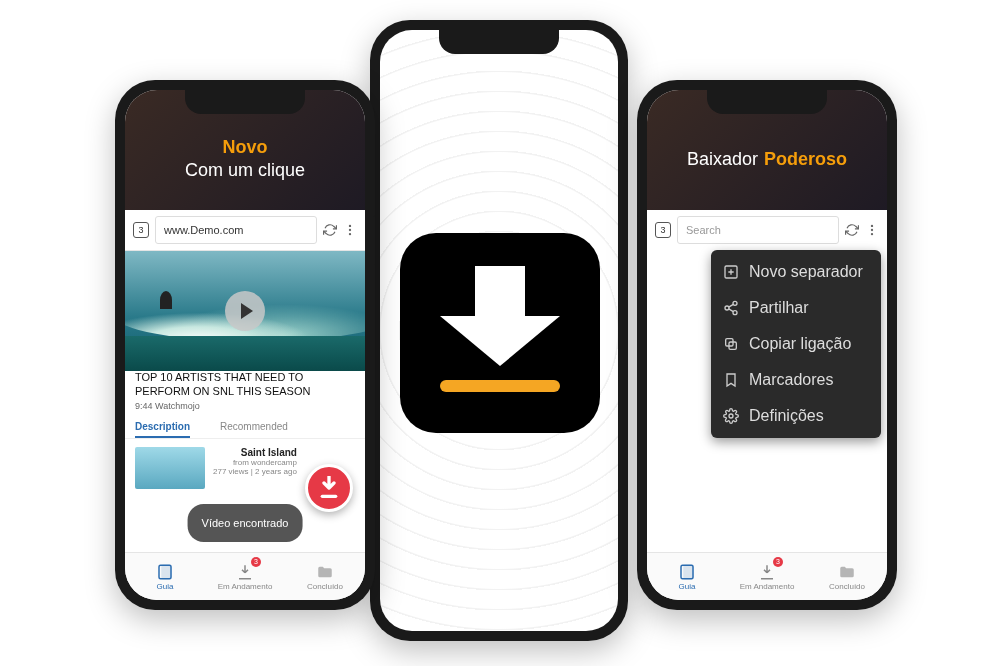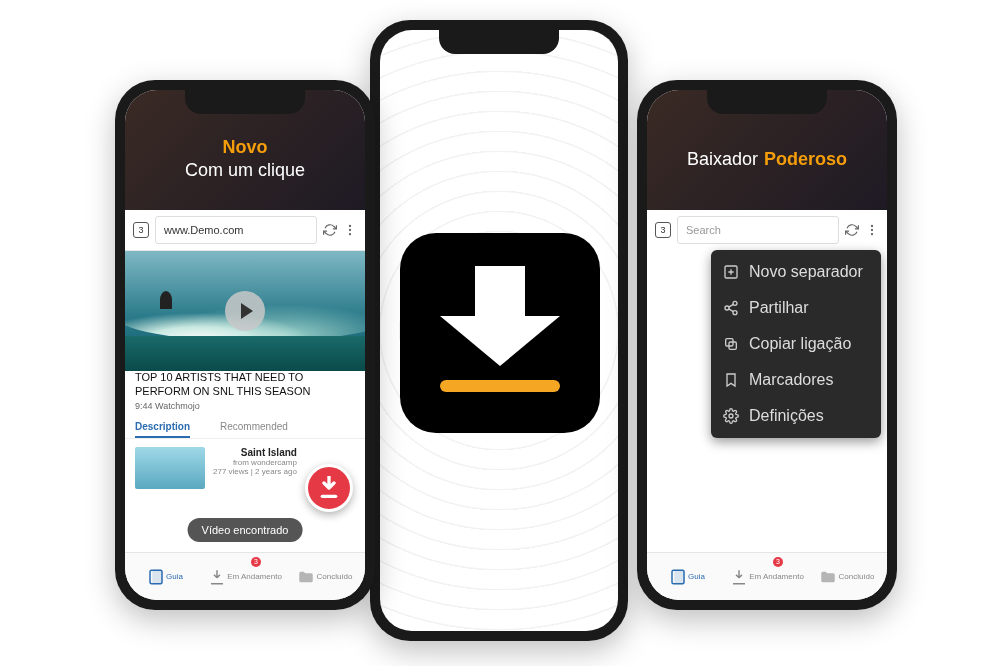--- a/index.html
+++ b/index.html
@@ -110,28 +110,28 @@
       position:absolute; right:12px; bottom:88px;
       width:48px;height:48px;border-radius:50%;
       background:#e63946;box-shadow:0 3px 8px rgba(0,0,0,.3);
       display:flex;align-items:center;justify-content:center;z-index:15;
       border: 3px solid #fff;
     }
     .fab svg{width:20px;height:24px;}
 
     .pill{
       position:absolute;left:50%;bottom:58px;transform:translateX(-50%);
-      background:#555;color:#fff;font-size:11px;padding:6px 14px;border-radius:16px;z-index:16;
+      background:#555;color:#fff;font-size:11px;padding:13px 14px;border-radius:16px;z-index:16;
     }
 
     .bottom-nav{
       position:absolute;bottom:0;left:0;right:0;height:48px;
       display:flex;border-top:1px solid #e5e5e5;background:#fafafa;
     }
-    .bn-item{flex:1;display:flex;flex-direction:row;align-items:center;justify-content:center;gap:1px;font-size:8px;color:#888;position:relative;}
+    .bn-item{flex:1;display:flex;flex-direction:column;align-items:center;justify-content:center;gap:1px;font-size:8px;color:#888;position:relative;}
     .bn-item.active{color:#2b6cb0;}
     .bn-icon{width:18px;height:18px;}
     .badge{position:absolute;top:4px;right:30%;background:#e63946;color:#fff;font-size:7px;border-radius:8px;padding:0 3px;line-height:10px;}
 
     
     .phone-center { left: 370px; top: 20px; width: 258px; height: 621px; z-index: 1; }
     .phone-center .phone-inner { background: repeating-radial-gradient(circle at 50% 50%,#fff 0,#fff 18px,#f2f2f2 19px,#f2f2f2 20px);}
     .app-logo {
       position:absolute;left:50%;top:50%;transform:translate(-50%,-50%);
       width:200px;height:200px;z-index:5;

